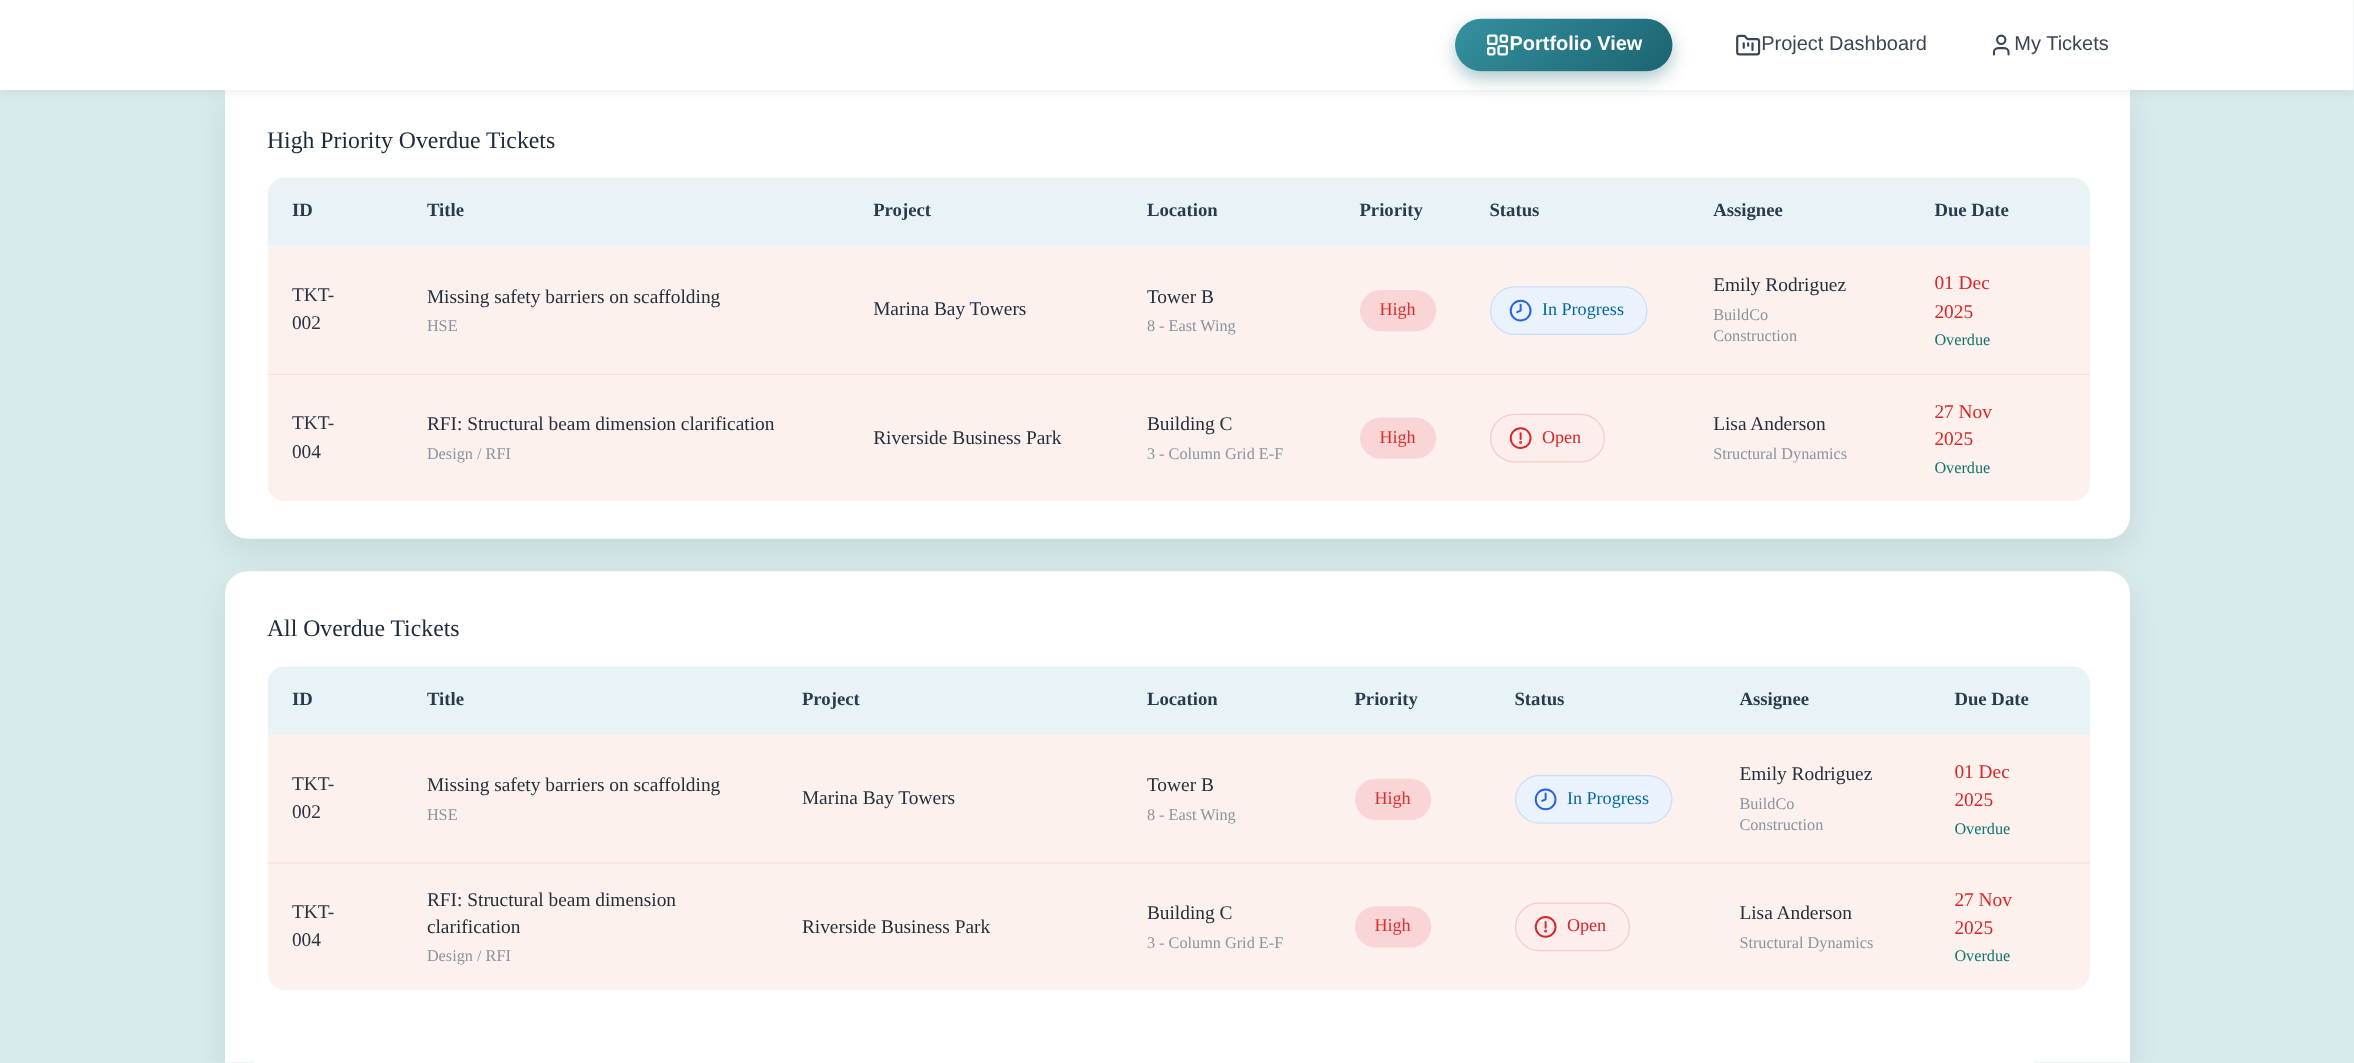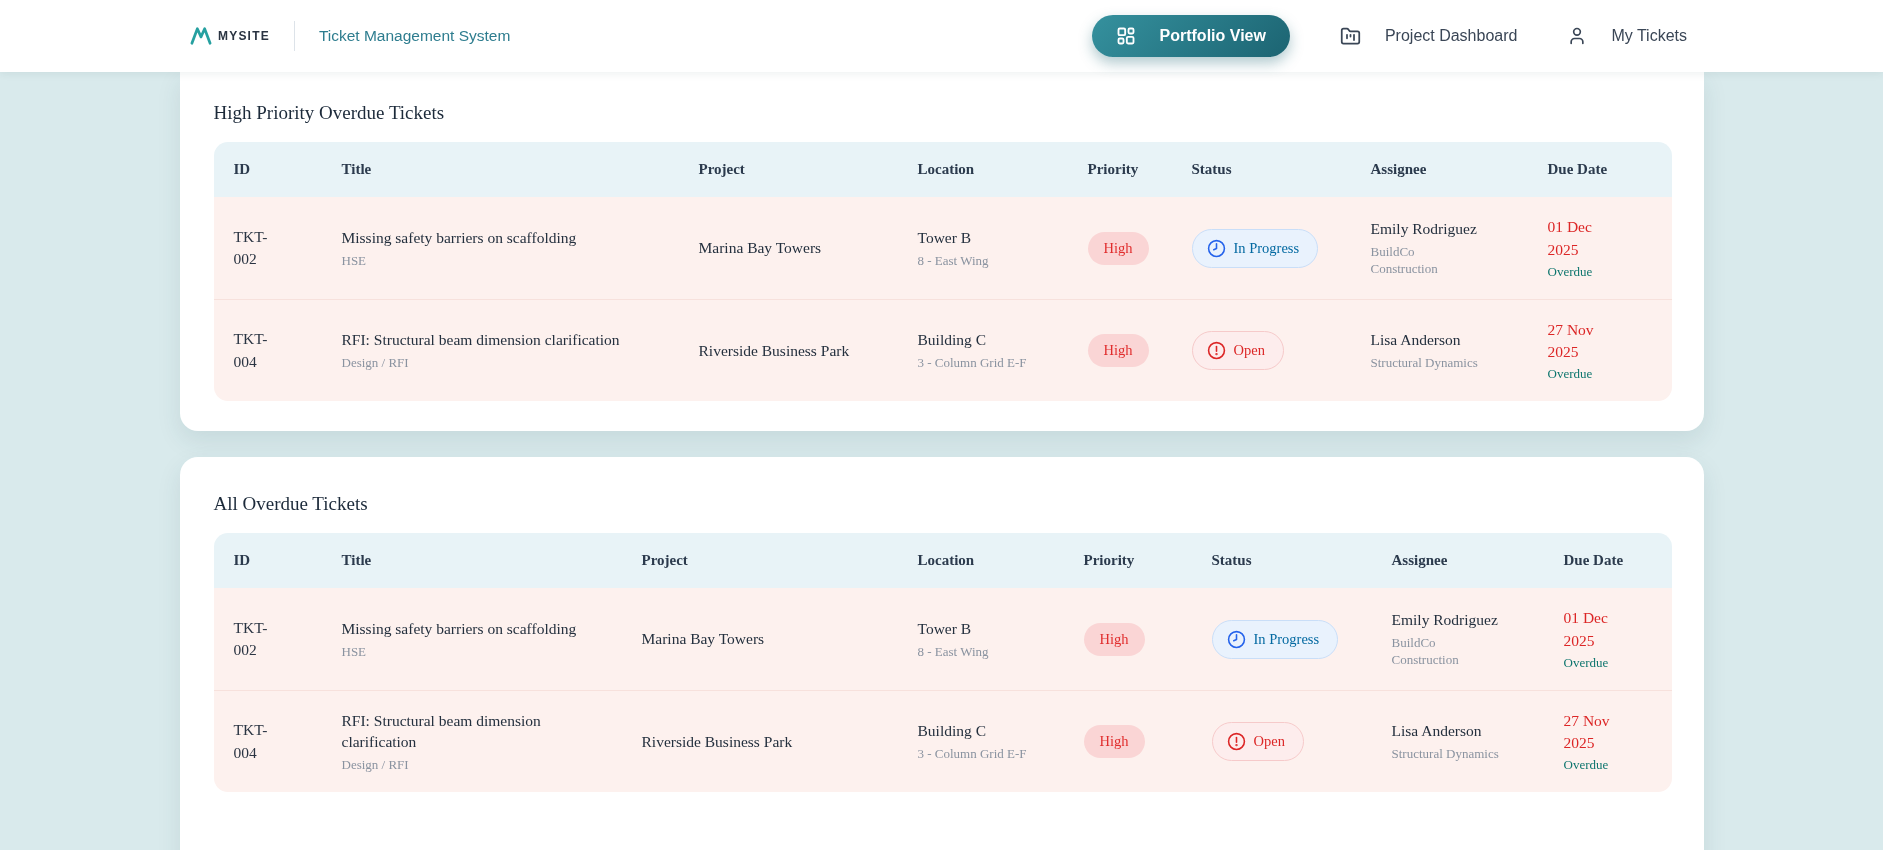--- a/index.html
+++ b/index.html
@@ -17,21 +17,21 @@
     padding:0 196px 0 190px;
     box-shadow:0 2px 8px rgba(20,50,60,.07);
   }
   .brand-group { display:flex; align-items:center; gap:14px; }
   .brand-mark { display:flex; align-items:center; gap:6px; }
   .brand-text { font-size:12px; font-weight:700; letter-spacing:1.2px; color:#2a3442; }
   .brand-divider { width:1px; height:30px; background:#dde3e9; margin:0 10px; }
   .app-title { font-size:15.5px; font-weight:500; color:#2e7d8f; }
   .nav { margin-left:auto; display:flex; align-items:center; gap:50px; }
   .nav-item {
-    display:flex; align-items:center; gap:24px;
+    display:flex; align-items:center; gap:0;
     font-size:16px; color:#3a4656; cursor:pointer; white-space:nowrap;
   }
   .nav-item.active {
     background:linear-gradient(135deg,#35919e 0%,#1c6472 100%);
     color:#ffffff; font-weight:600;
     padding:11px 24px; border-radius:999px;
     box-shadow:0 6px 14px rgba(28,100,114,.35);
   }
   .icon { flex:0 0 auto; display:inline-flex; }
   
@@ -82,32 +82,20 @@
     padding:9px 18px 9px 14px;
   }
   
   .due-date { font-size:15.5px; font-weight:500; color:#dc2626; max-width:72px; line-height:1.45; }
   .due-status { font-size:13px; color:#0f766e; margin-top:3px; }
 </style>
 </head>
 <body>
 
 <header class="topbar">
-  <div class="brand-group">
-    <div class="brand-mark">
-      <span class="icon">
-        <svg width="22" height="20" viewBox="0 0 24 22" fill="none" stroke="#26a0a0" stroke-width="3" stroke-linecap="round" stroke-linejoin="round">
-          <path d="M2 19 L8 3 L12 12 L16 3 L22 19"></path>
-        </svg>
-      </span>
-      <span class="brand-text">MYSITE</span>
-    </div>
-    <span class="brand-divider"></span>
-    <span class="app-title">Ticket Management System</span>
-  </div>
 
   <nav class="nav">
     <div class="nav-item active">
       <span class="icon">
         <svg width="20" height="20" viewBox="0 0 24 24" fill="none" stroke="#ffffff" stroke-width="2.2" stroke-linecap="round" stroke-linejoin="round">
           <rect x="3" y="3" width="8" height="8" rx="1.5"></rect>
           <rect x="15" y="3" width="6" height="6" rx="1.5"></rect>
           <rect x="3" y="15" width="6" height="6" rx="1.5"></rect>
           <rect x="13" y="13" width="8" height="8" rx="1.5"></rect>
         </svg>

